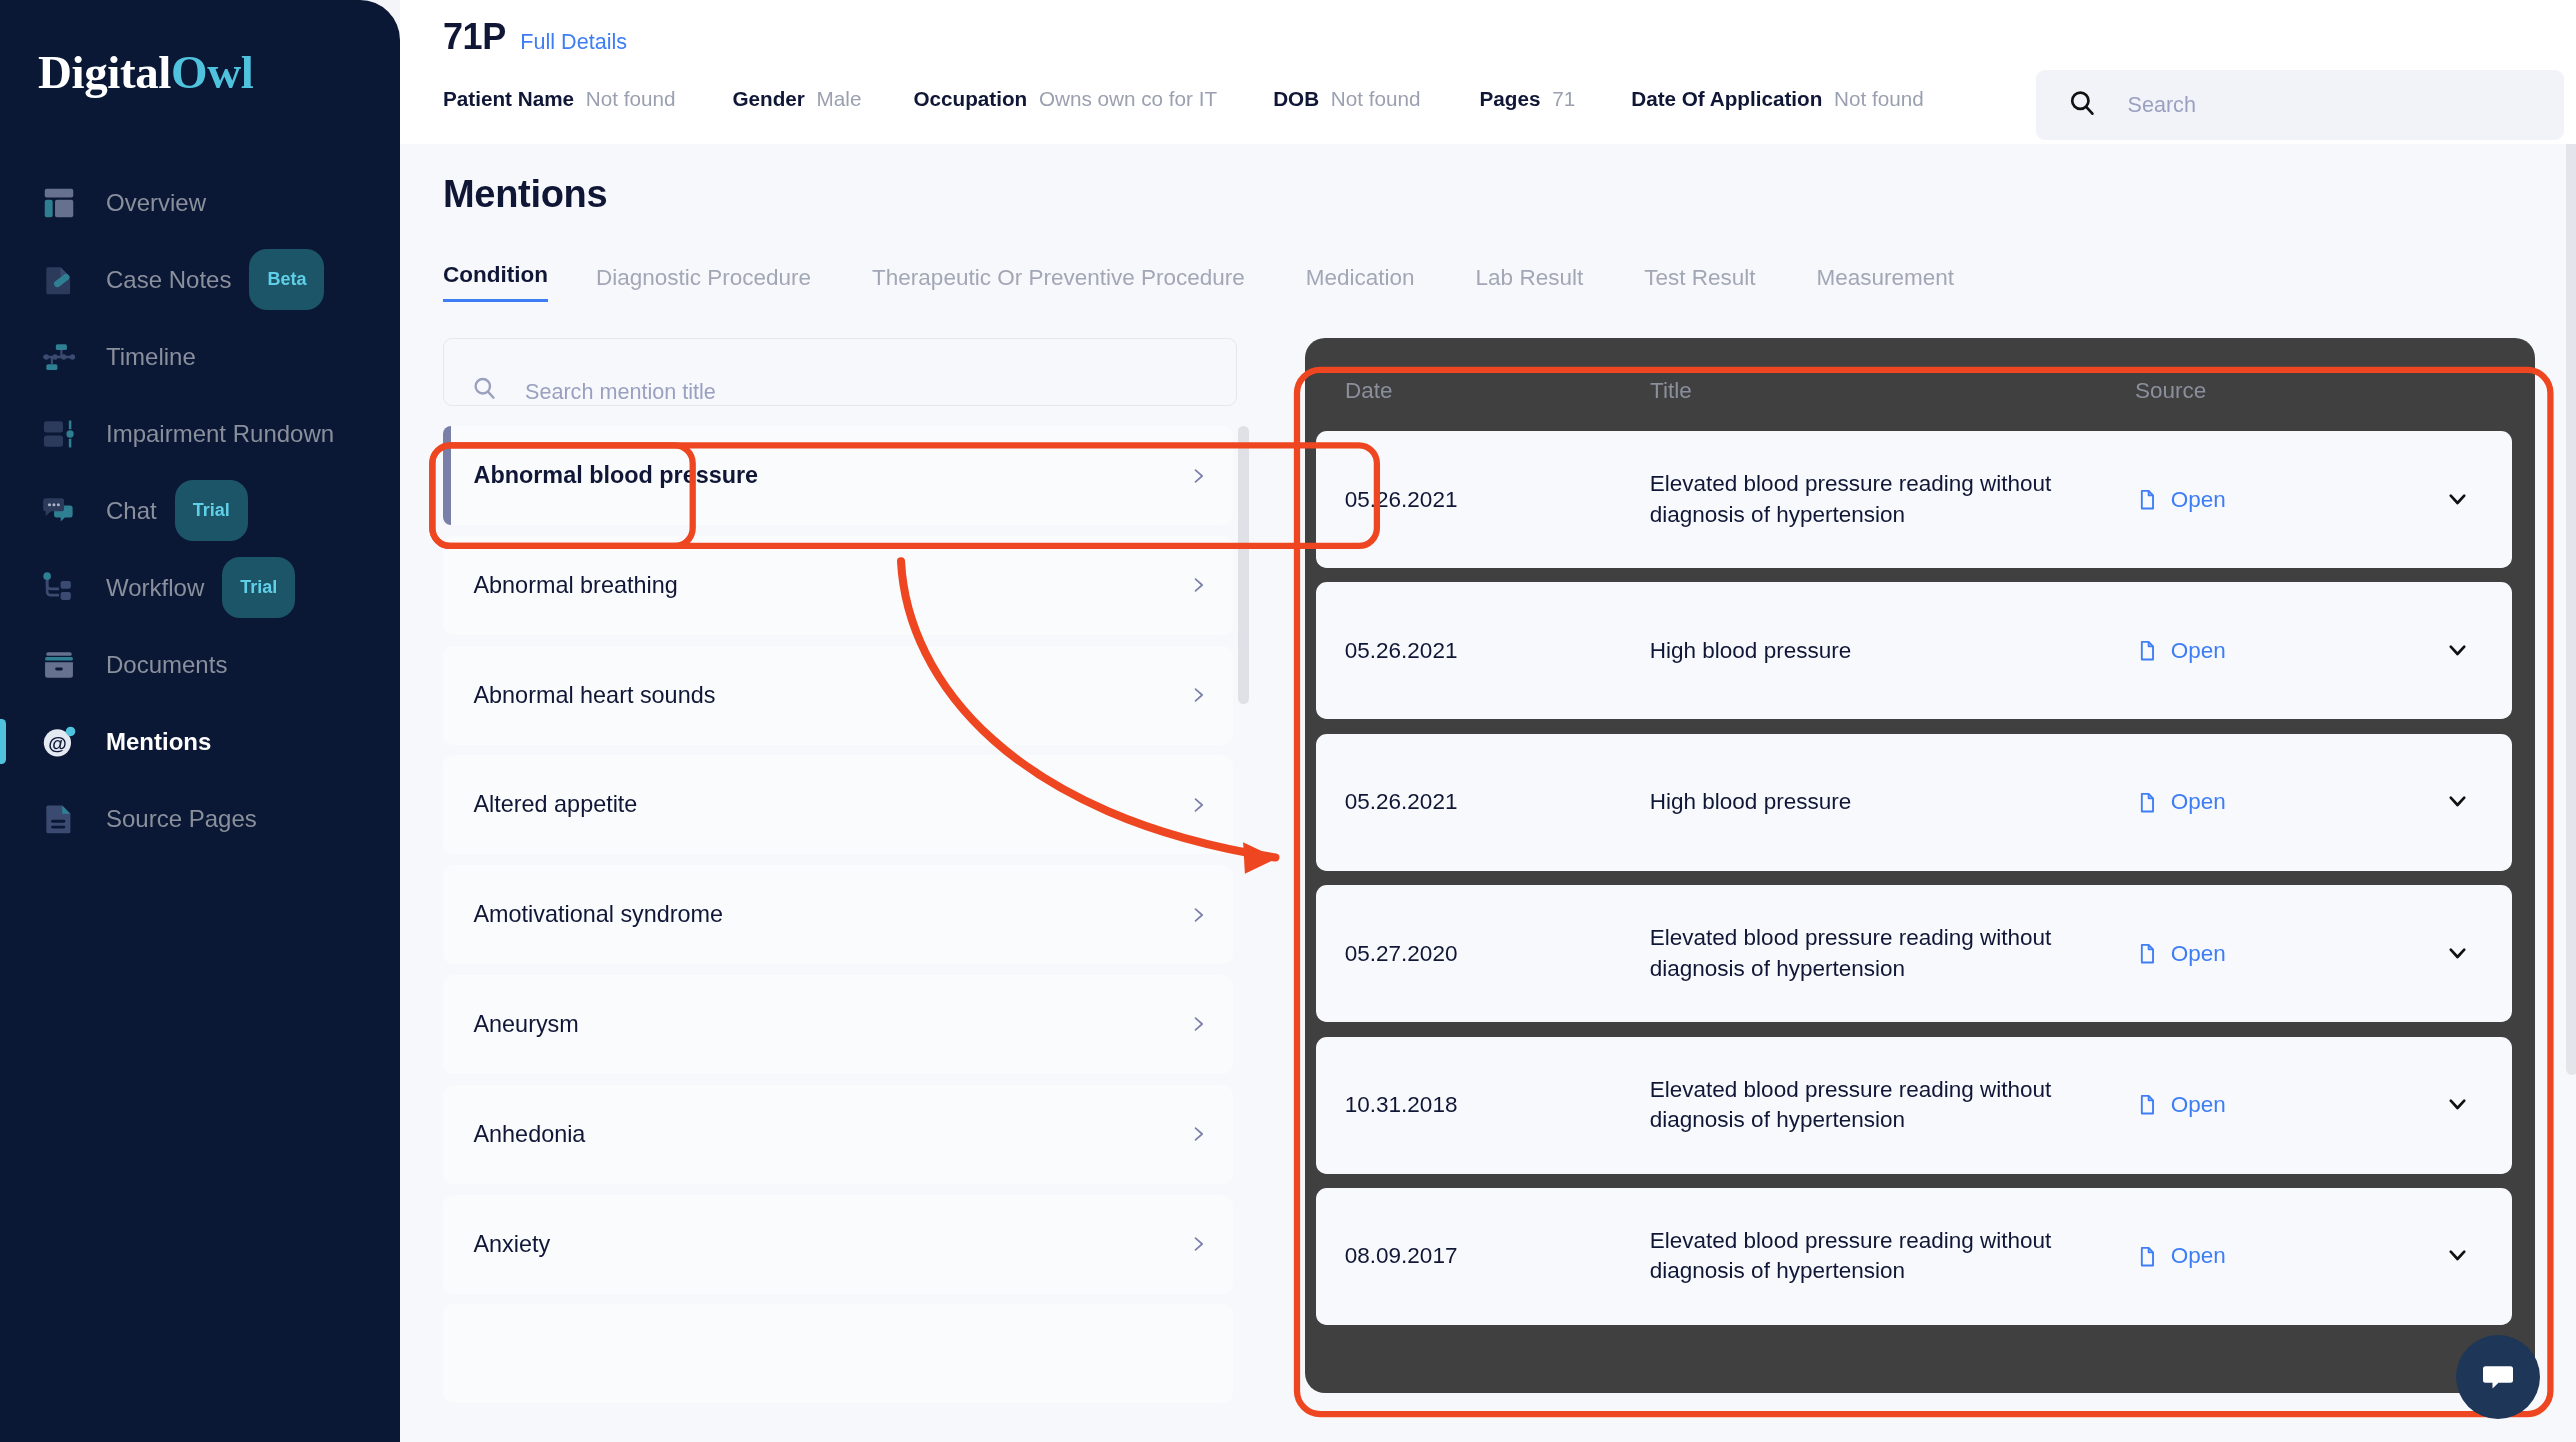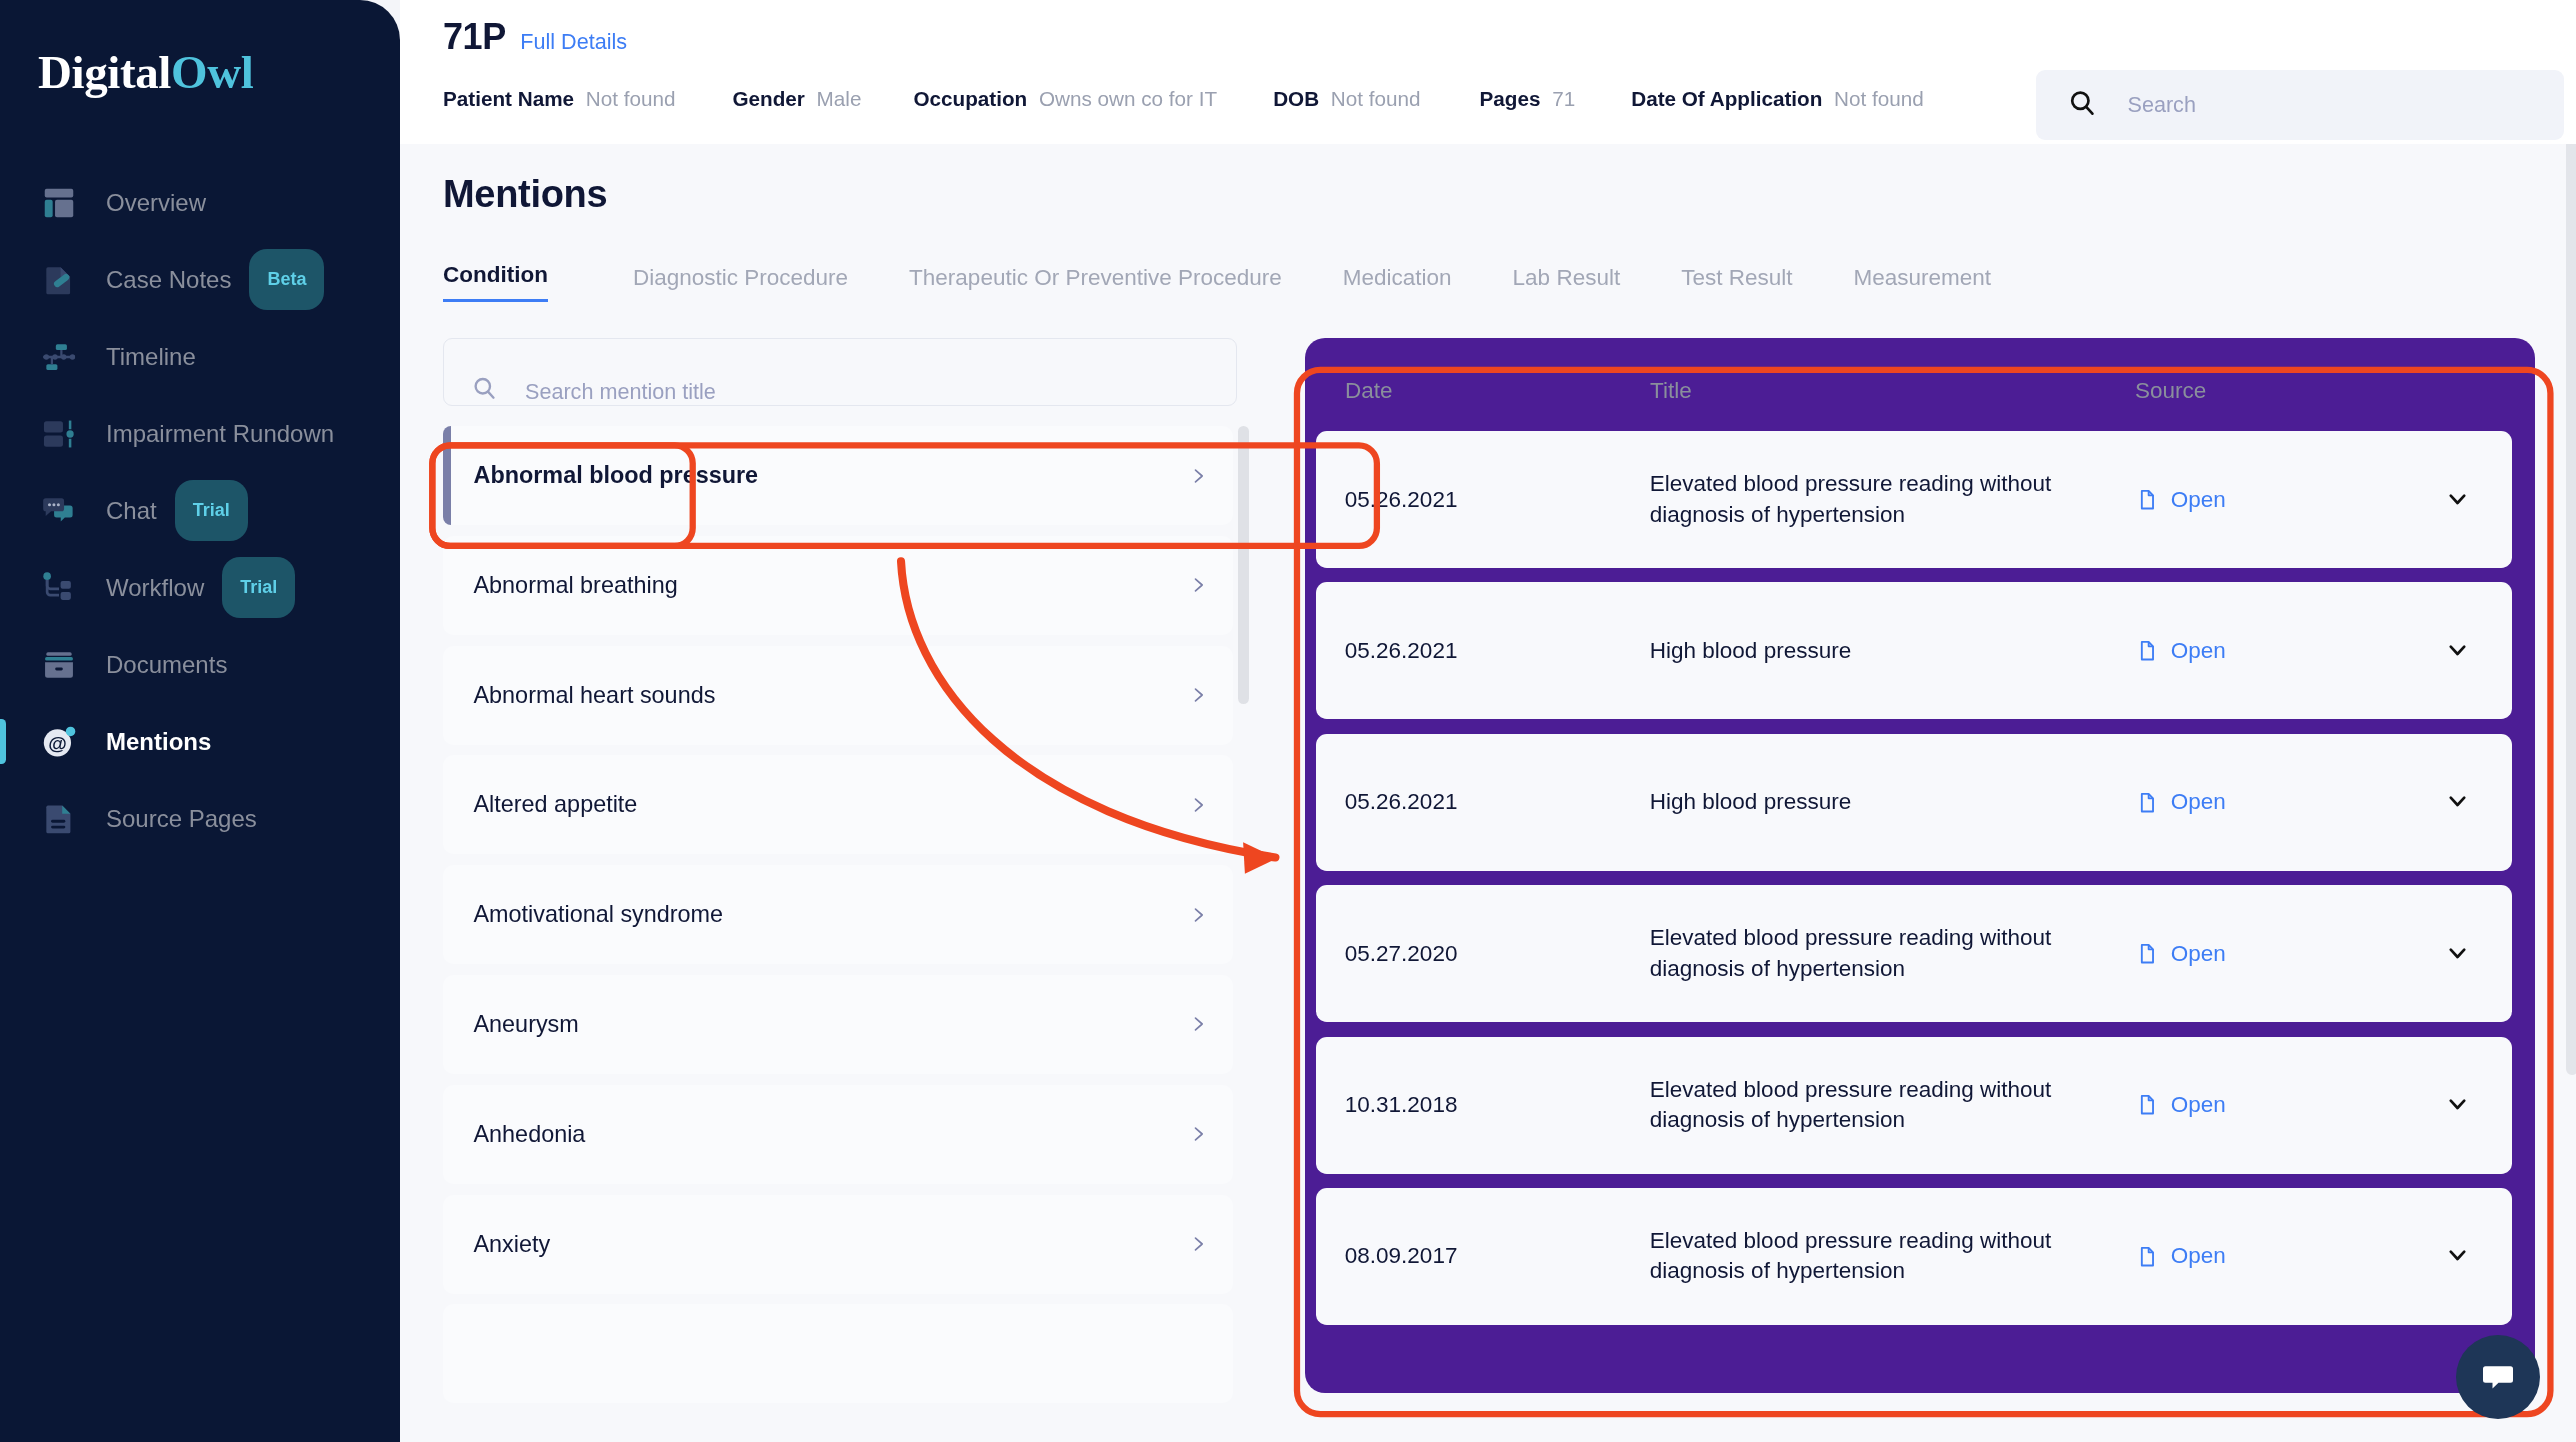--- a/index.html
+++ b/index.html
@@ -232,21 +232,21 @@
     top: 0px;
     width: 10.8px;
     height: 278px;
     background: #dfe1e6;
     border-radius: 5.4px;
   }
 
   
   .table-panel {
     flex: 1;
-    background: #4c1d95;
+    background: #404040;
     border-radius: 20px;
     margin-right: 41px;
     position: relative;
     overflow: hidden;
     height: 1055px;
   }
   .table-header {
     display: flex;
     padding: 40px 0 27px 40px;
   }
@@ -483,21 +483,21 @@
             </svg>
         </span>
         <span class="ph">Search</span>
       </div>
     </div>
 
     <div class="content">
       <div class="page-title">Mentions</div>
 
       <div class="tabs">
-        <div class="tab active" style="margin-right:85px">Condition</div>
+        <div class="tab active" style="margin-right:48px">Condition</div>
         <div class="tab" style="margin-right:61px">Diagnostic Procedure</div>
         <div class="tab" style="margin-right:61px">Therapeutic Or Preventive Procedure</div>
         <div class="tab" style="margin-right:61px">Medication</div>
         <div class="tab" style="margin-right:61px">Lab Result</div>
         <div class="tab" style="margin-right:61px">Test Result</div>
         <div class="tab">Measurement</div>
       </div>
 
       <div class="panels">
 

